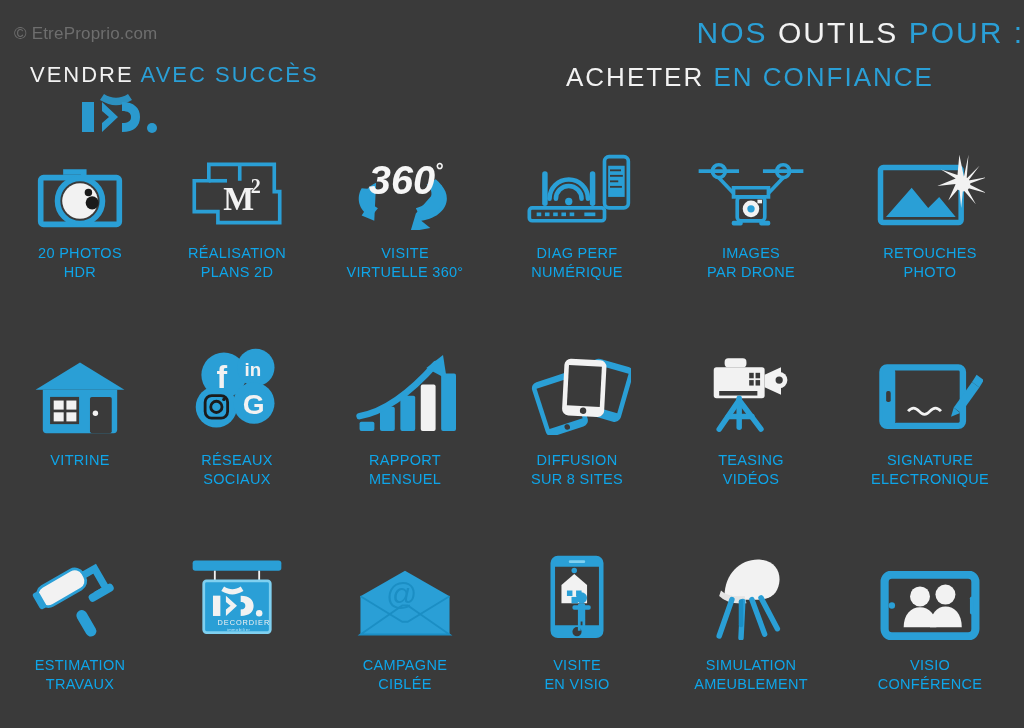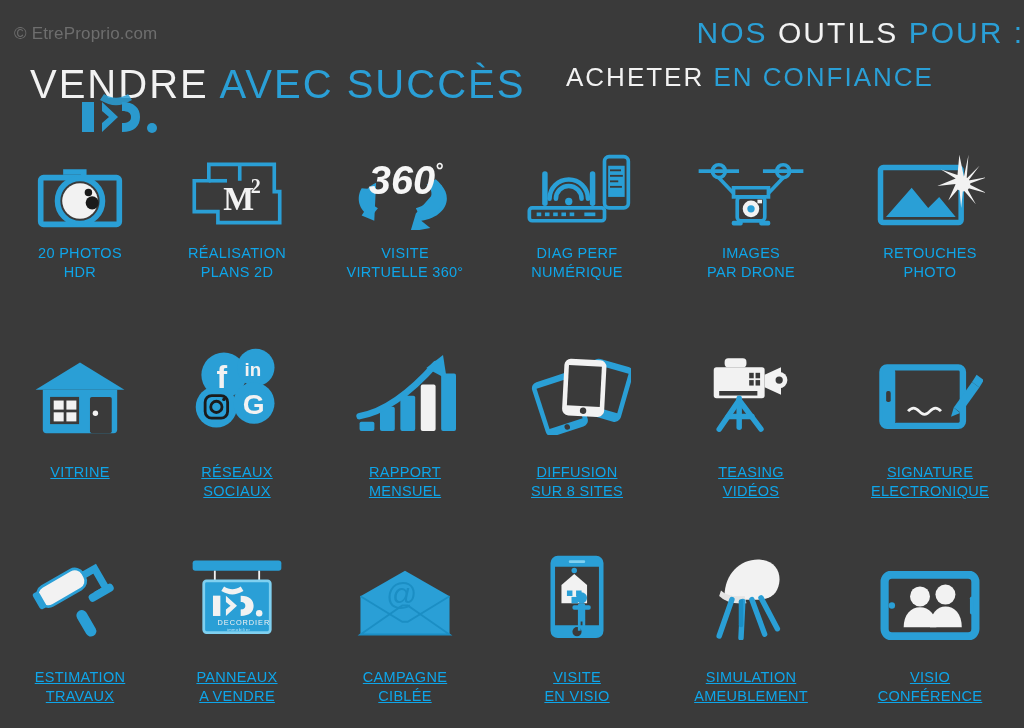--- a/index.html
+++ b/index.html
@@ -37,21 +37,21 @@
     letter-spacing: 2px;
     white-space: nowrap;
   }
   .hdr-sub-row {
     position: absolute;
     top: 62px; left: 0; width: 1024px;
     height: 40px;
   }
   .hdr-left {
     position: absolute; left: 30px; top: 0;
-    font-size: 40px; letter-spacing: 2px; white-space: nowrap;
+    font-size: 22px; letter-spacing: 2px; white-space: nowrap;
   }
   .hdr-right {
     position: absolute; left: 566px; top: 0;
     font-size: 26px; letter-spacing: 2px; white-space: nowrap;
   }
   .tw { color: #f2f2f2; }
   .tb { color: #2a9fd6; }
 
   
   .logo-wm {
@@ -88,21 +88,21 @@
     letter-spacing: .3px;
     white-space: pre-line;
   }
   
   .c0 { left: 5px; }
   .c1 { left: 162px; }
   .c2 { left: 330px; text-align: center; }
   .c3 { left: 502px; }
   .c4 { left: 676px; }
   .c5 { left: 855px; }
-  .row2 .cap, .row3 .cap { margin-top: 28px; text-decoration: underline; }
+  .row2 .cap, .row3 .cap { margin-top: 16px; }
   svg { display: block; }
 </style>
 </head>
 <body>
 
 <div class="page">
 
   <div class="watermark">© EtreProprio.com</div>
 
   <div class="hdr-top">
@@ -420,22 +420,20 @@
               <rect x="28" y="44" width="8" height="22"></rect>
               <path d="M42 44 l12 11 l-12 11 v-7 l5 -4 l-5 -4 z"></path>
               <path d="M58 44 c10 0 14 5 14 11 c0 6 -4 11 -14 11 v-7 c4 0 5 -2 5 -4 c0 -2 -1 -4 -5 -4 z"></path>
               <circle cx="78" cy="63" r="3.5"></circle>
               <path d="M40 34 c6 4 12 4 18 0 l3 5 c-9 5 -15 5 -24 0 z"></path>
             </g>
             <text x="33" y="76" font-family="'Liberation Sans', sans-serif" font-size="8" letter-spacing="1" fill="#f2f2f2">DECORDIER</text>
             <text x="43" y="82" font-family="'Liberation Sans', sans-serif" font-size="4.5" letter-spacing=".5" fill="#bfe7f8">immobilier</text>
           </svg>
         </div>
-        <div class="cap">PANNEAUX
-A VENDRE</div>
       </div>
 
       <div class="cell c2">
         <div class="icon-box">
           <svg viewBox="0 0 110 78" width="100" height="71">
             <path d="M6 30 L55 2 L104 30 V72 H6 Z" fill="#2a9fd6"></path>
             <path d="M6 72 L52 40 h6 L104 72 Z" fill="#2a9fd6" stroke="#1b8ec4" stroke-width="2"></path>
             <path d="M6 30 L52 58 h6 L104 30" fill="none" stroke="#1b8ec4" stroke-width="2"></path>
             <text x="34" y="40" font-family="'Liberation Sans', sans-serif" font-size="34" fill="#1b8ec4">@</text>
           </svg>

